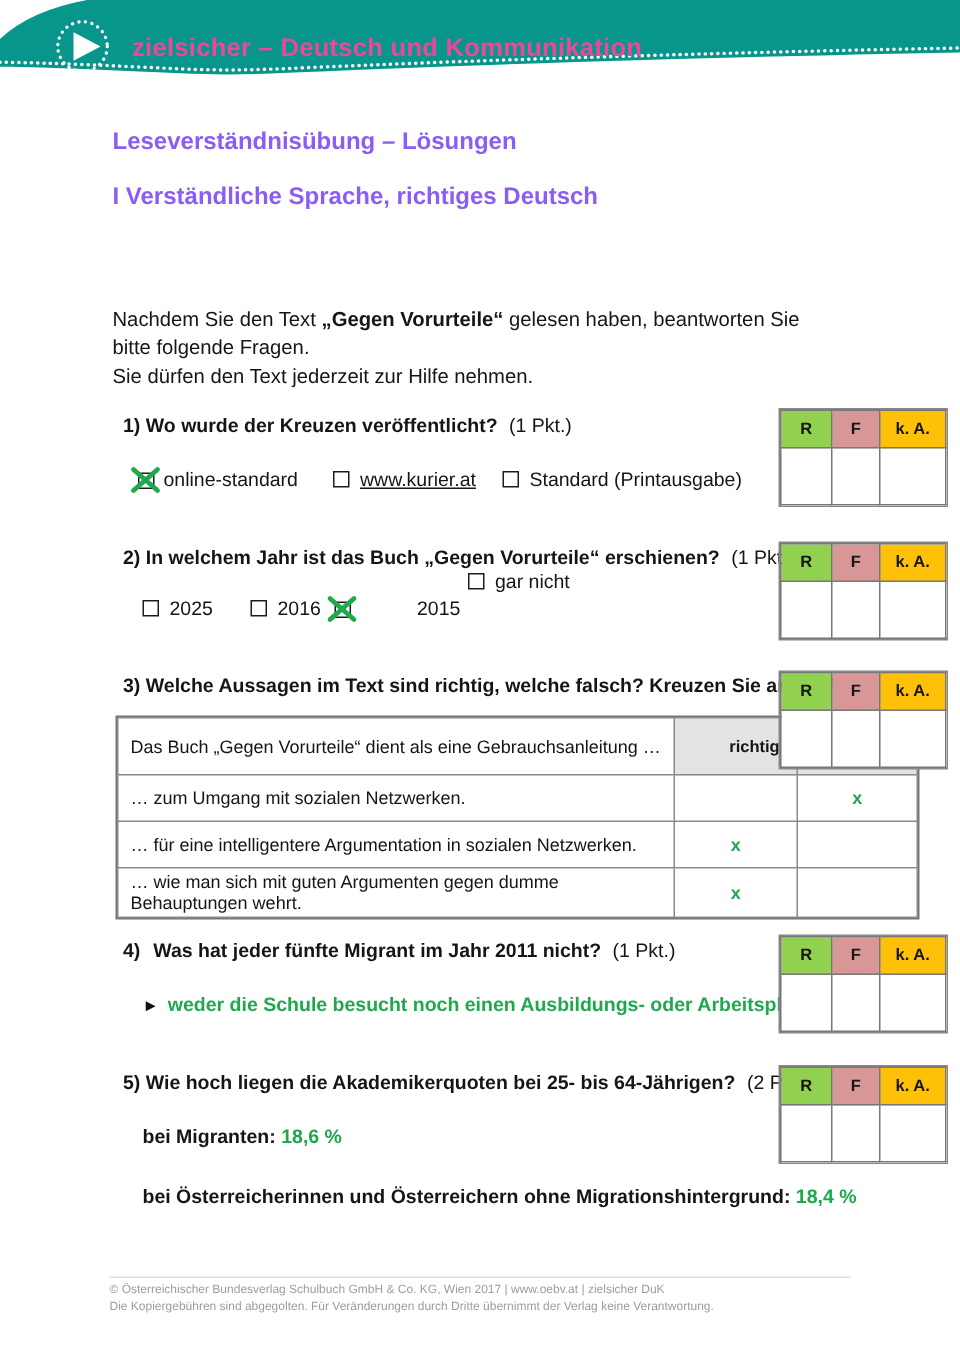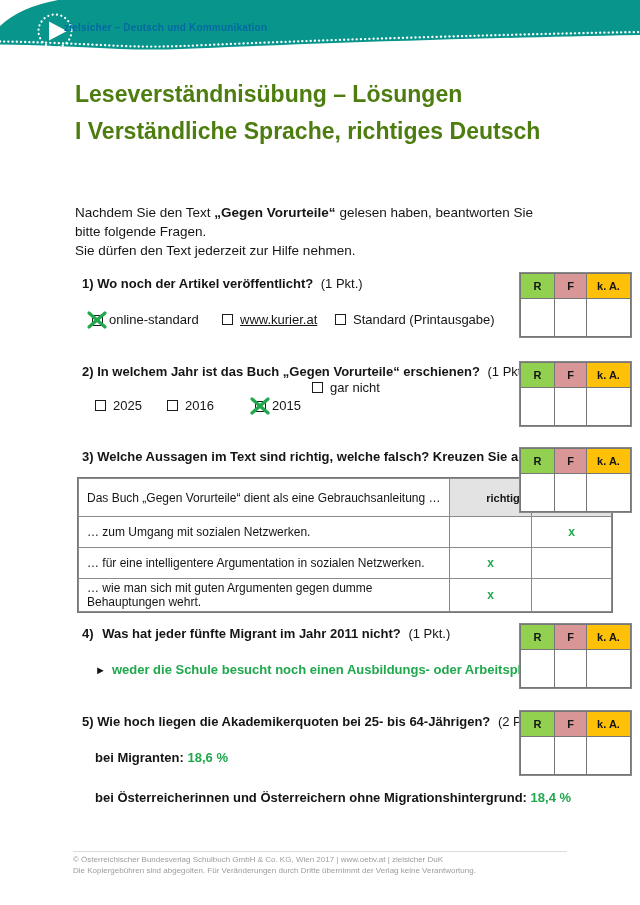--- a/index.html
+++ b/index.html
@@ -4,26 +4,26 @@
 <style>
   html,body{margin:0;padding:0;}
   body{background:#ffffff;}
   .page{
     position:relative; width:640px; height:905px; background:#ffffff;
     font-family:"Liberation Sans", sans-serif; overflow:hidden; color:#151515;
   }
   
   .hdr{position:absolute;left:0;top:0;width:640px;height:60px;}
   .brand-text{
-    position:absolute; left:64px; top:22px; color:#0369a1; font-weight:bold;
-    font-size:10px; letter-spacing:.2px;
+    position:absolute; left:88px; top:22px; color:#ec4899; font-weight:bold;
+    font-size:17px; letter-spacing:.2px;
   }
   
-  .title{position:absolute; left:75px; top:76px; color:#4d7c0f; font-weight:bold;
-         font-size:23px; line-height:37px;}
+  .title{position:absolute; left:75px; top:76px; color:#8b5cf6; font-weight:bold;
+         font-size:16px; line-height:37px;}
   
   .intro{position:absolute; left:75px; top:203px; font-size:13.5px; line-height:19px; width:480px;}
   
   .qh{position:absolute; font-size:13px; white-space:nowrap;}
   .qh .qb{font-weight:bold;}
   .qh .pts{font-weight:normal; margin-left:4px;}
   .opt{position:absolute; display:flex; align-items:center; font-size:13px; white-space:nowrap;}
   .cb{width:9px; height:9px; border:1.7px solid #1c1c1c; background:#fff; display:inline-block;
       margin-right:7px; position:relative; flex:0 0 auto;}
   .xwrap{position:relative; width:12px; height:12px; margin-right:6px; flex:0 0 auto;}
@@ -75,21 +75,21 @@
     <div>I Verständliche Sprache, richtiges Deutsch</div>
   </div>
 
   <div class="intro">
     <span>Nachdem Sie den Text </span><b>„Gegen Vorurteile“</b><span> gelesen haben, beantworten Sie bitte folgende Fragen.</span>
     <div>Sie dürfen den Text jederzeit zur Hilfe nehmen.</div>
   </div>
 
   <div class="qh" style="left:82px; top:276px;">
     <span class="qb">1)</span>
-    <span class="qb">Wo noch der Artikel veröffentlicht?</span>
+    <span class="qb">Wo wurde der Kreuzen veröffentlicht?</span>
     <span class="pts">(1 Pkt.)</span>
   </div>
   <div class="opt" style="left:91px; top:312px;justify-content:flex-end;">
     <span class="xwrap">
       <span class="cb"></span>
       <svg width="22" height="20">
         <line x1="3" y1="3" x2="19" y2="17" stroke="#1FA84C" stroke-width="3.2" stroke-linecap="round"></line>
         <line x1="19" y1="3" x2="3" y2="17" stroke="#1FA84C" stroke-width="3.2" stroke-linecap="round"></line>
       </svg>
     </span>
@@ -125,21 +125,21 @@
     <span class="pts">(1 Pkt.)</span>
   </div>
   <div class="opt" style="left:95px; top:398px;">
     <span class="cb"></span>
     <span>2025</span>
   </div>
   <div class="opt" style="left:167px; top:398px;">
     <span class="cb"></span>
     <span>2016</span>
   </div>
-  <div class="opt" style="left:254px; top:398px;">
+  <div class="opt" style="left:222px; top:398px;gap:38px;">
     <span class="xwrap">
       <span class="cb"></span>
       <svg width="22" height="20">
         <line x1="3" y1="3" x2="19" y2="17" stroke="#1FA84C" stroke-width="3.2" stroke-linecap="round"></line>
         <line x1="19" y1="3" x2="3" y2="17" stroke="#1FA84C" stroke-width="3.2" stroke-linecap="round"></line>
       </svg>
     </span>
     <span>2015</span>
   </div>
   <div class="opt" style="left:312px; top:380px;">

